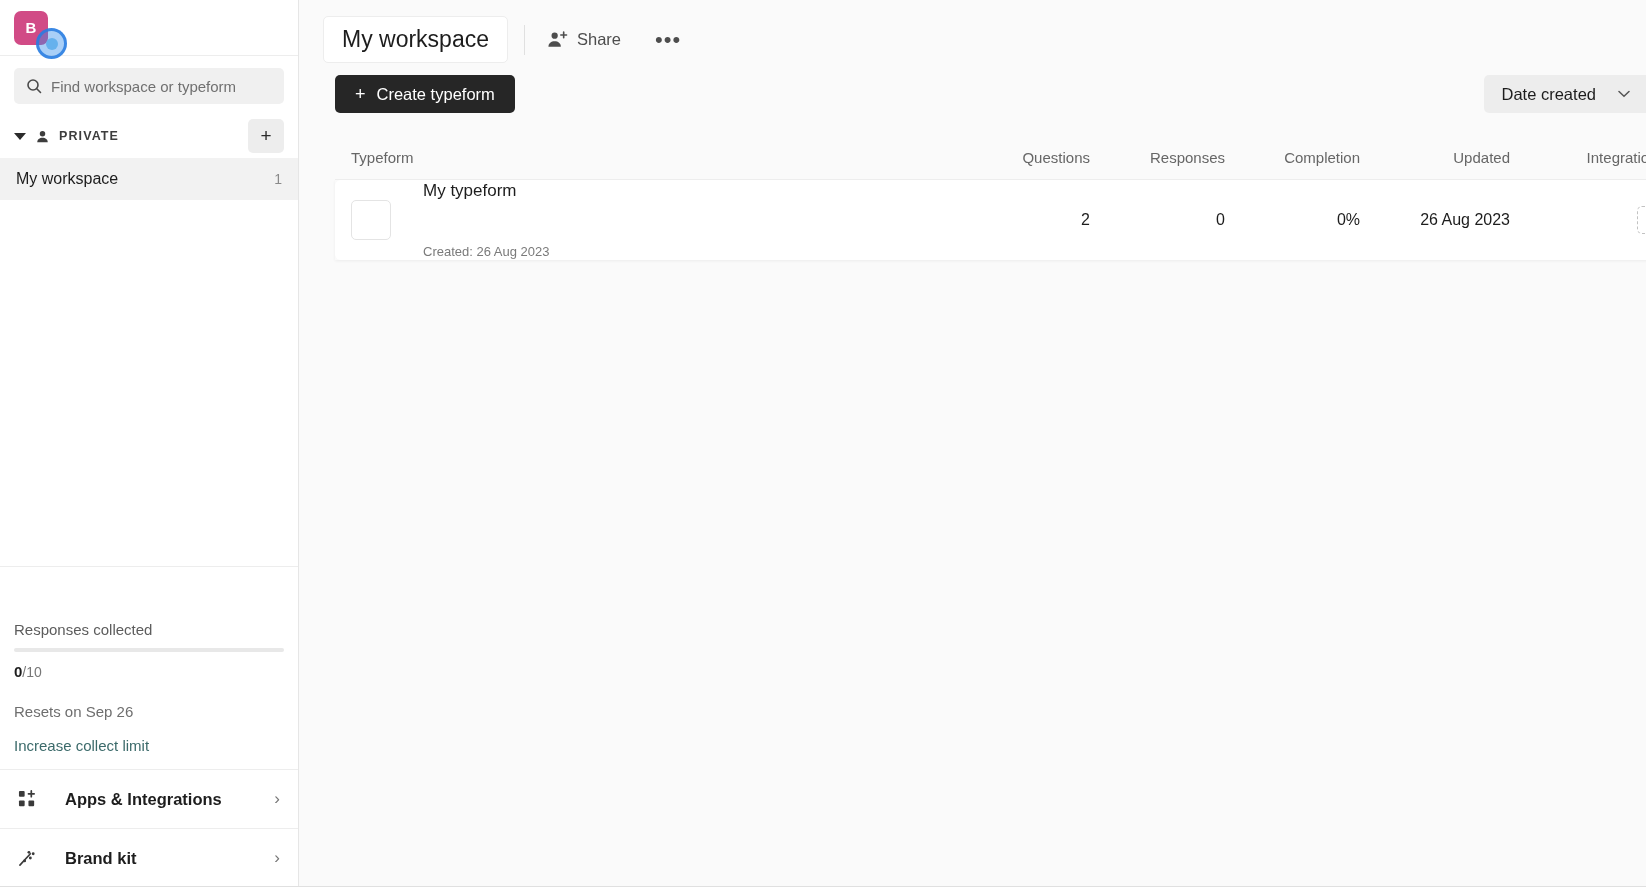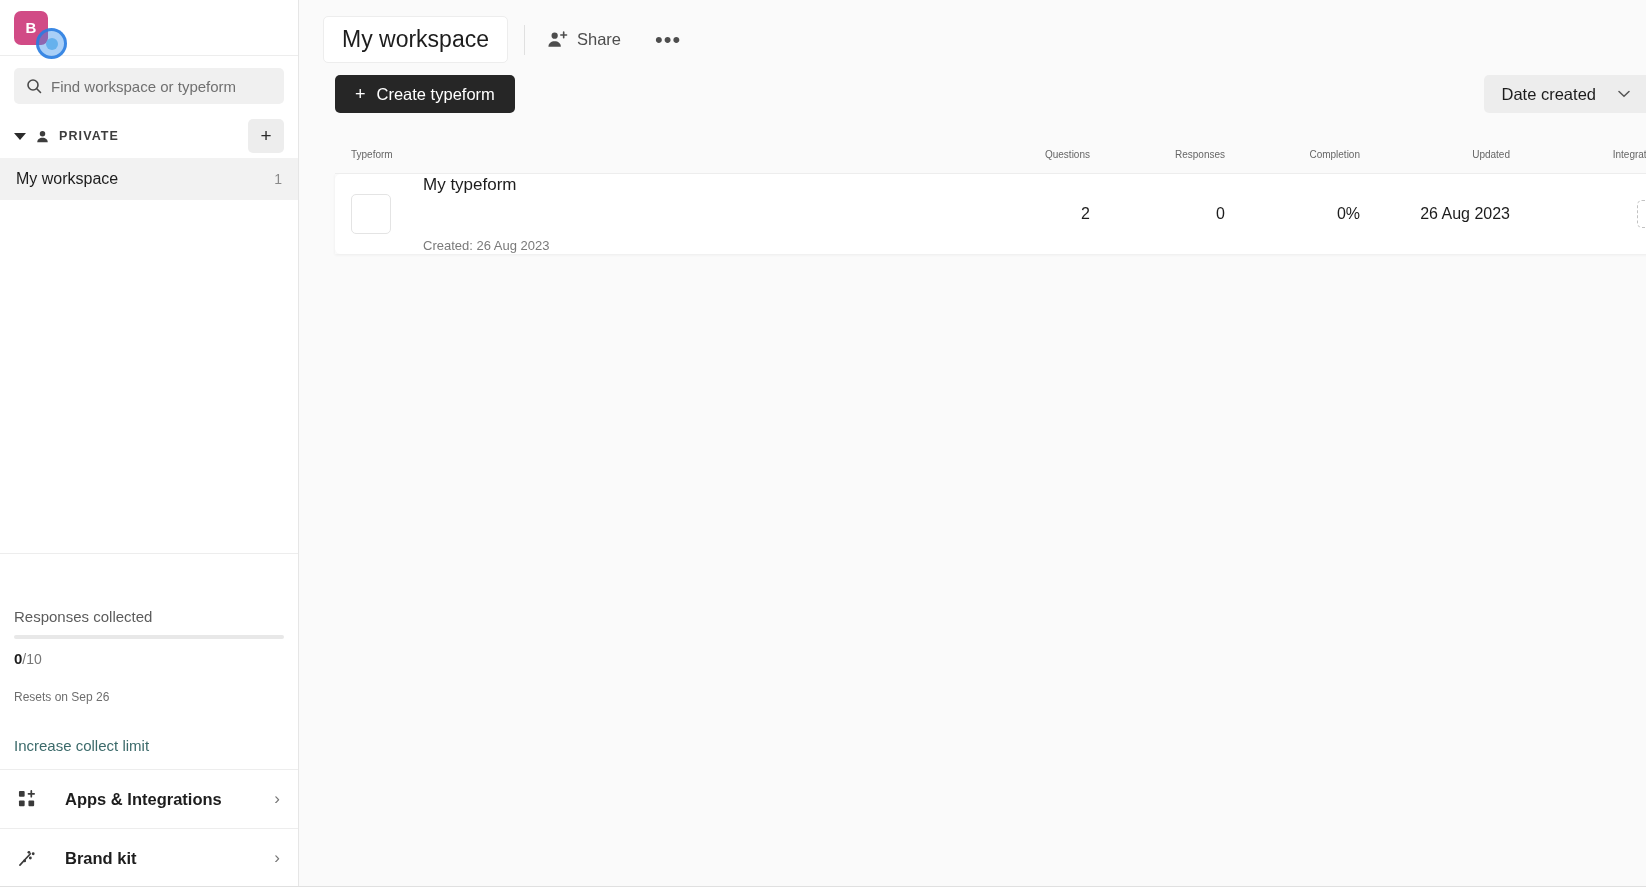--- a/index.html
+++ b/index.html
@@ -190,21 +190,21 @@
   .resp-bar {
     height: 4px;
     background: #e8e8e8;
     border-radius: 2px;
     margin-bottom: 11px;
   }
   .resp-bar-fill { height: 100%; width: 0%; background: #2b2b2b; border-radius: 2px; }
   .resp-count { font-size: 15px; color: #1d1d1d; margin-bottom: 23px; }
   .resp-count b { font-weight: bold; }
   .resp-count span { color: #777; font-size: 14px; }
-  .resp-reset { font-size: 12px; color: #6e6e6e; margin-bottom: 33px; }
+  .resp-reset { font-size: 15px; color: #6e6e6e; margin-bottom: 17px; }
   .resp-link {
     font-size: 15px;
     color: #3b6a6a;
     cursor: pointer;
     display: inline-block;
   }
 
   .nav-link-row {
     height: 59px;
     display: flex;
@@ -315,21 +315,21 @@
   .sort-chev { font-size: 12px; color: #555; }
 
   
   .table-wrap { padding: 26px 0 0 36px; }
   .tbl {
     width: 1330px;
     border-collapse: collapse;
     table-layout: fixed;
   }
   .tbl thead th {
-    font-size: 10px;
+    font-size: 15px;
     font-weight: normal;
     color: #666666;
     text-align: right;
     padding: 10px 0 13px 0;
     border-bottom: 1px solid #ededed;
   }
   .tbl thead th.col-name { text-align: left; padding-left: 16px; }
   .tbl tbody td {
     background: #ffffff;
     padding: 0;

